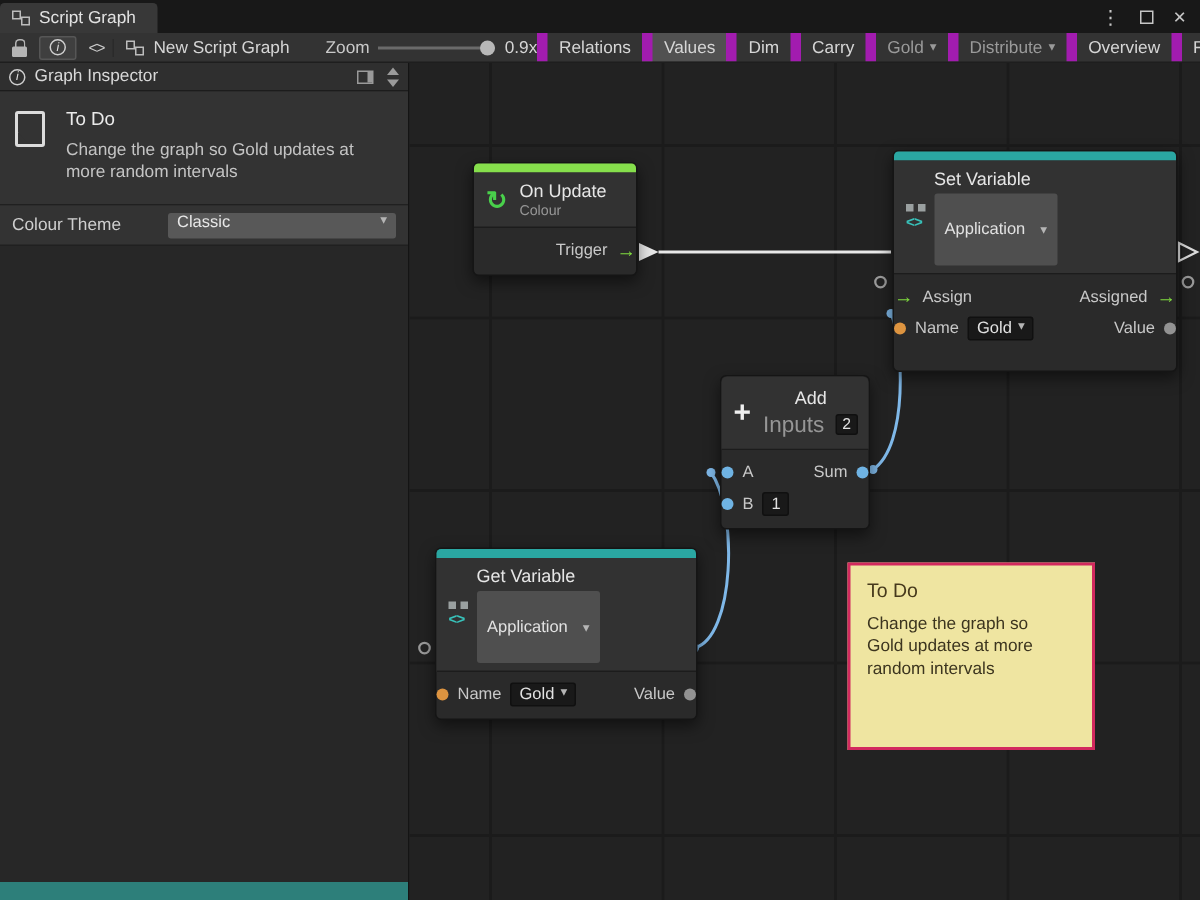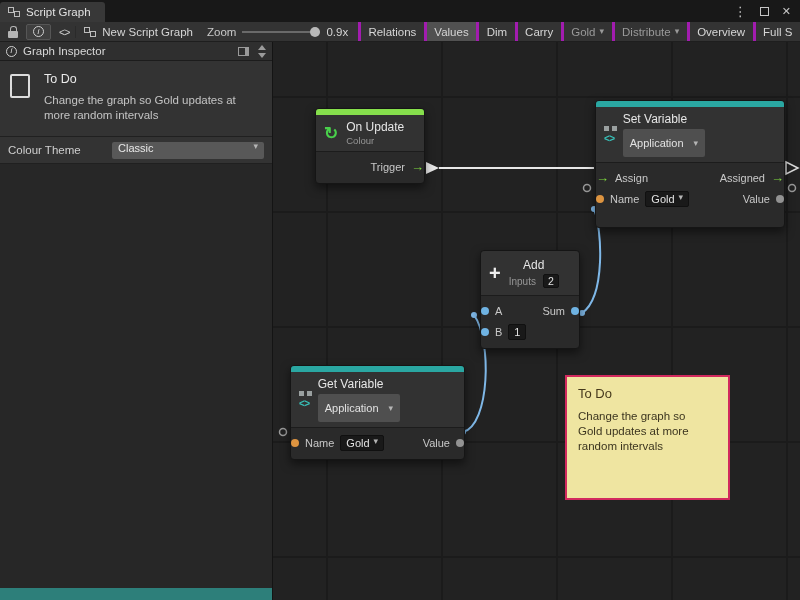--- a/index.html
+++ b/index.html
@@ -18,26 +18,26 @@
 .close-x{font-size:11px;}
 
 
 .toolbar{position:absolute;top:22px;left:0;right:0;height:20px;background:#333;border-bottom:1px solid #1e1e1e;display:flex;align-items:center;font-size:11.5px;color:#d6d6d6;overflow:hidden;white-space:nowrap;}
 .lock{width:10px;height:7px;background:#b5b5b5;border-radius:1px;position:relative;margin:5px 8px 0 8px;flex:none;}
 .lock::before{content:"";position:absolute;top:-5px;left:1.5px;width:5px;height:5px;border:1.5px solid #b5b5b5;border-bottom:none;border-radius:3px 3px 0 0;}
 .tb-iconbtn{height:16px;display:flex;align-items:center;padding:0 6px;background:#3f3f3f;border:1px solid #565656;border-radius:2px;margin-right:6px;}
 .info-circle{width:11px;height:11px;border:1px solid #cfcfcf;border-radius:50%;display:flex;align-items:center;justify-content:center;font-size:8px;font-style:italic;color:#e0e0e0;line-height:1;}
 .code-glyph{color:#cfcfcf;font-size:10.5px;letter-spacing:-1px;padding:0 6px 0 2px;border-right:1px solid #2a2a2a;margin-right:8px;}
 .graph-select{display:flex;align-items:center;gap:6px;padding-right:14px;}
-.zoom-label{color:#c9c9c9;text-align:center;}
+.zoom-label{color:#c9c9c9;margin-left:10px;text-align:center;}
 .slider{position:relative;width:78px;height:12px;margin:0 6px;flex:none;}
 .slider .track{position:absolute;left:0;right:0;top:5px;height:2px;background:#6a6a6a;}
 .slider .handle{position:absolute;top:1px;left:86%;width:10px;height:10px;border-radius:50%;background:#b8b8b8;}
 .tb-group{margin-left:auto;display:flex;height:100%;}
-.tb-btn{display:flex;align-items:center;gap:4px;padding:0 7.5px;border-left:3px solid #a21caf;height:100%;}
+.tb-btn{display:flex;align-items:center;gap:4px;padding:0 7.5px;border-left:7px solid #a21caf;height:100%;}
 .tb-btn.active{background:#515151;}
 .tb-btn.dim span{color:#9a9a9a;}
 .chev{font-size:9px;color:#b5b5b5;line-height:1;}
 
 
 .main{position:absolute;top:42px;left:0;right:0;bottom:0;display:flex;}
 
 
 .inspector{width:273px;background:#2c2c2c;border-right:1px solid #141414;display:flex;flex-direction:column;font-size:11.5px;flex:none;}
 .insp-header{height:19px;background:#2f2f2f;border-bottom:1px solid #1c1c1c;display:flex;align-items:center;gap:6px;padding:0 6px;color:#d8d8d8;}
@@ -74,21 +74,21 @@
 .nsub{font-size:9.5px;color:#969696;margin-top:1px;}
 .nbody{padding:4px 0 6px;border-radius:0 0 4px 4px;}
 .prow{display:flex;align-items:center;gap:6px;padding:0 0;height:21px;}
 .spacer{flex:1;}
 .dot{width:8px;height:8px;border-radius:50%;flex:none;}
 .d-orange{background:#dd9440;}
 .d-gray{background:#929292;}
 .d-blue{background:#6fb3e3;}
 .farrow{color:#7fd93f;font-weight:bold;font-size:13px;line-height:1;}
 .field{display:inline-flex;gap:4px;background:#191919;border:1px solid #101010;border-radius:2px;padding:1px 5px;color:#e2e2e2;font-size:11px;}
-.scope{display:inline-flex;align-items:center;gap:10px;background:#4f4f4f;border-radius:2px;padding:8px 7px;margin-top:3px;font-size:11px;color:#e2e2e2;width:max-content;}
+.scope{display:inline-flex;align-items:center;gap:10px;background:#4f4f4f;border-radius:2px;padding:18px 7px;margin-top:3px;font-size:11px;color:#e2e2e2;width:max-content;}
 .loop-icon{color:#49d04b;font-size:17px;font-weight:bold;line-height:1;}
 .plus-icon{color:#efefef;font-size:20px;font-weight:bold;line-height:1;}
 .var-icon{display:flex;flex-direction:column;align-items:flex-start;gap:3px;flex:none;}
 .vi-top{width:5px;height:5px;background:#9aa0a0;box-shadow:8px 0 0 #9aa0a0;}
 .vi-code{color:#38c2ba;font-weight:bold;font-size:10px;letter-spacing:-.5px;line-height:1;}
 .count-box{background:#191919;border:1px solid #101010;border-radius:2px;padding:0 4px;font-size:10.5px;color:#e2e2e2;margin-left:7px;}
 
 
 .sticky{position:absolute;left:292px;top:333px;width:165px;height:125px;background:#efe5a1;border:2px solid #d2295e;padding:9px 11px;}
 .sticky-title{font-size:13px;color:#46391c;margin-bottom:8px;}
@@ -266,21 +266,21 @@
         <div style="height:12px;"></div>
       </div>
     </div>
 
     <div class="node" style="left:207px;top:208px;width:100px;">
       <div class="nhead" style="border-radius:4px 4px 0 0;padding:7px 8px;">
         <span class="plus-icon">+</span>
         <div>
           <div class="ntitle" style="text-align:center;">Add</div>
           <div style="display:flex;align-items:center;margin-top:2px;">
-            <span class="nsub" style="font-size:10px;">Inputs</span>
+            <span class="nsub" style="font-size:15px;">Inputs</span>
             <span class="count-box">2</span>
           </div>
         </div>
       </div>
       <div class="nbody">
         <div class="prow">
           <span class="dot d-blue"></span>
           <span>A</span>
           <span class="spacer"></span>
           <span>Sum</span>

